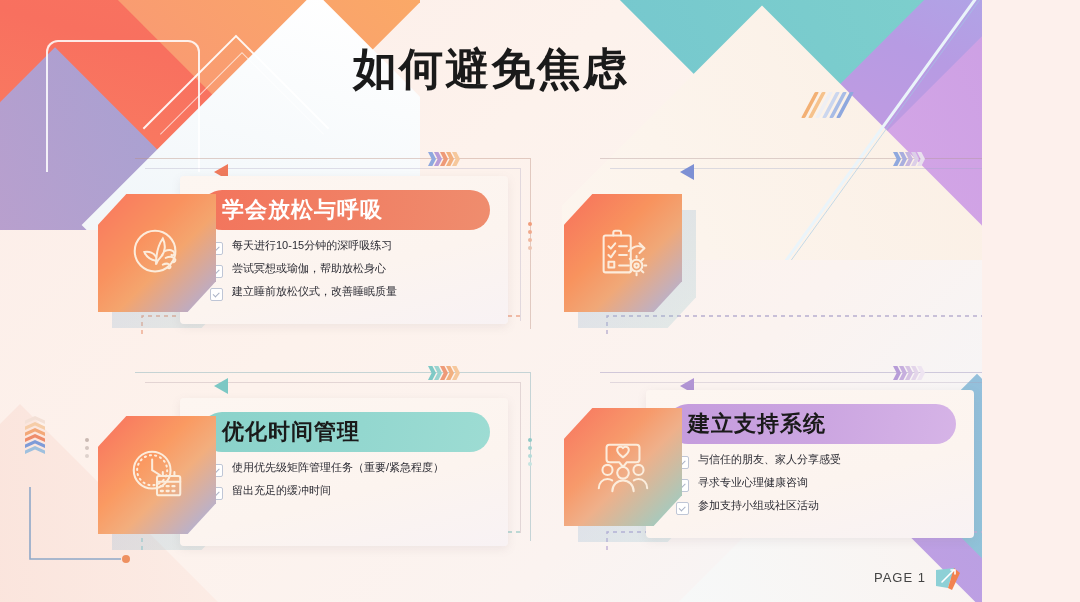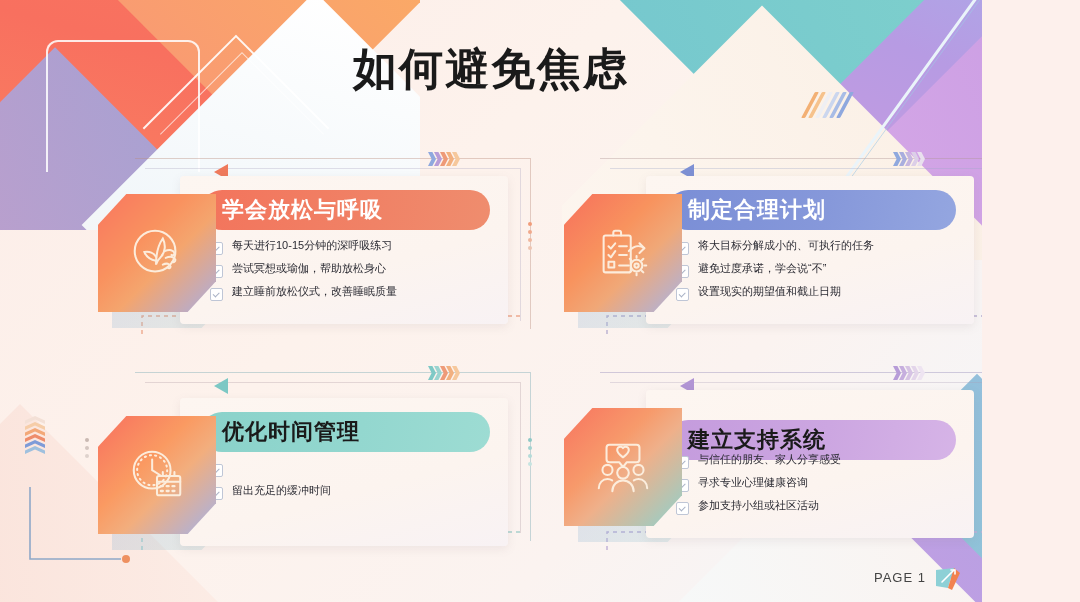--- a/index.html
+++ b/index.html
@@ -313,39 +313,20 @@
         <path d="M31 40 C26 39 21 36 19 31 C24 30 29 32 31 36"></path>
         <path d="M40 30 c5 -2 9 -1 10 2 c0 2 -2 3 -3 2"></path>
         <path d="M41 37 c5 -2 9 -1 10 2 c0 2 -2 3 -3 2"></path>
         <path d="M38 44 c4 -2 7 -1 8 2 c0 2 -2 2 -3 1"></path>
       </svg>
     </div>
   </div>
 
   <div class="card" style="left:564px;top:176px;">
     <div class="icon-shadow"></div>
-    <div class="card-body">
-      <div class="card-head" style="background:linear-gradient(100deg,#7A8ED6 0%,#8698DA 55%,#94A6E0 100%);">
-        <span class="card-head-txt" style="color:#FFFFFF">制定合理计划</span>
-      </div>
-      <div class="bullets">
-        <div class="bullet">
-          <span class="chk"></span>
-          <span class="bullet-txt">将大目标分解成小的、可执行的任务</span>
-        </div>
-        <div class="bullet">
-          <span class="chk"></span>
-          <span class="bullet-txt">避免过度承诺，学会说“不”</span>
-        </div>
-        <div class="bullet">
-          <span class="chk"></span>
-          <span class="bullet-txt">设置现实的期望值和截止日期</span>
-        </div>
-      </div>
-    </div>
     <div class="icon-tile g2">
       <svg viewBox="0 0 64 64" fill="none" stroke="#FDF1E2" stroke-width="2.1" stroke-linecap="round" stroke-linejoin="round">
         <path d="M14 14 h24 a2 2 0 0 1 2 2 v34 a2 2 0 0 1 -2 2 h-24 a2 2 0 0 1 -2 -2 v-34 a2 2 0 0 1 2 -2 z"></path>
         <path d="M22 14 v-3 a2 2 0 0 1 2 -2 h4 a2 2 0 0 1 2 2 v3"></path>
         <path d="M17 25 l2.5 2.5 L24 22"></path>
         <path d="M17 34 l2.5 2.5 L24 30"></path>
         <rect x="17" y="41" width="6" height="6"></rect>
         <path d="M28 25 h8 M28 34 h8 M28 45 h7"></path>
         <path d="M38 30 c6 -6 12 -6 16 -3"></path>
         <path d="M49 22 l5 5 l-5 5"></path>
@@ -358,20 +339,21 @@
 
   <div class="card" style="left:98px;top:398px;">
     <div class="icon-shadow"></div>
     <div class="card-body">
       <div class="card-head" style="background:linear-gradient(100deg,#8AD2CA 0%,#93D7CF 55%,#9DDCD3 100%);">
         <span class="card-head-txt" style="color:#1A1A1A">优化时间管理</span>
       </div>
       <div class="bullets">
         <div class="bullet">
           <span class="chk"></span>
+          <span class="bullet-txt">使用优先级矩阵管理任务（重要/紧急程度）</span>
         </div>
         <div class="bullet">
           <span class="chk"></span>
           <span class="bullet-txt">留出充足的缓冲时间</span>
         </div>
       </div>
     </div>
     <div class="icon-tile g3">
       <svg viewBox="0 0 64 64" fill="none" stroke="#FDF1E2" stroke-width="2.1" stroke-linecap="round" stroke-linejoin="round">
         <circle cx="27" cy="27" r="19"></circle>
@@ -381,21 +363,21 @@
         <path d="M32 39 h24"></path>
         <path d="M38 33 v-4 M50 33 v-4"></path>
         <path d="M36 43.5 h2 M42 43.5 h2 M48 43.5 h2 M36 48.5 h2 M42 48.5 h2 M48 48.5 h2" stroke-width="2.4"></path>
       </svg>
     </div>
   </div>
 
   <div class="card" style="left:564px;top:390px;">
     <div class="icon-shadow"></div>
     <div class="card-body">
-      <div class="card-head" style="background:linear-gradient(100deg,#C49BDD 0%,#CCA6E1 55%,#D6B4E7 100%);margin-top:16px;">
+      <div class="card-head" style="background:linear-gradient(100deg,#C49BDD 0%,#CCA6E1 55%,#D6B4E7 100%);">
         <span class="card-head-txt" style="color:#1A1A1A">建立支持系统</span>
       </div>
       <div class="bullets">
         <div class="bullet">
           <span class="chk"></span>
           <span class="bullet-txt">与信任的朋友、家人分享感受</span>
         </div>
         <div class="bullet">
           <span class="chk"></span>
           <span class="bullet-txt">寻求专业心理健康咨询</span>

